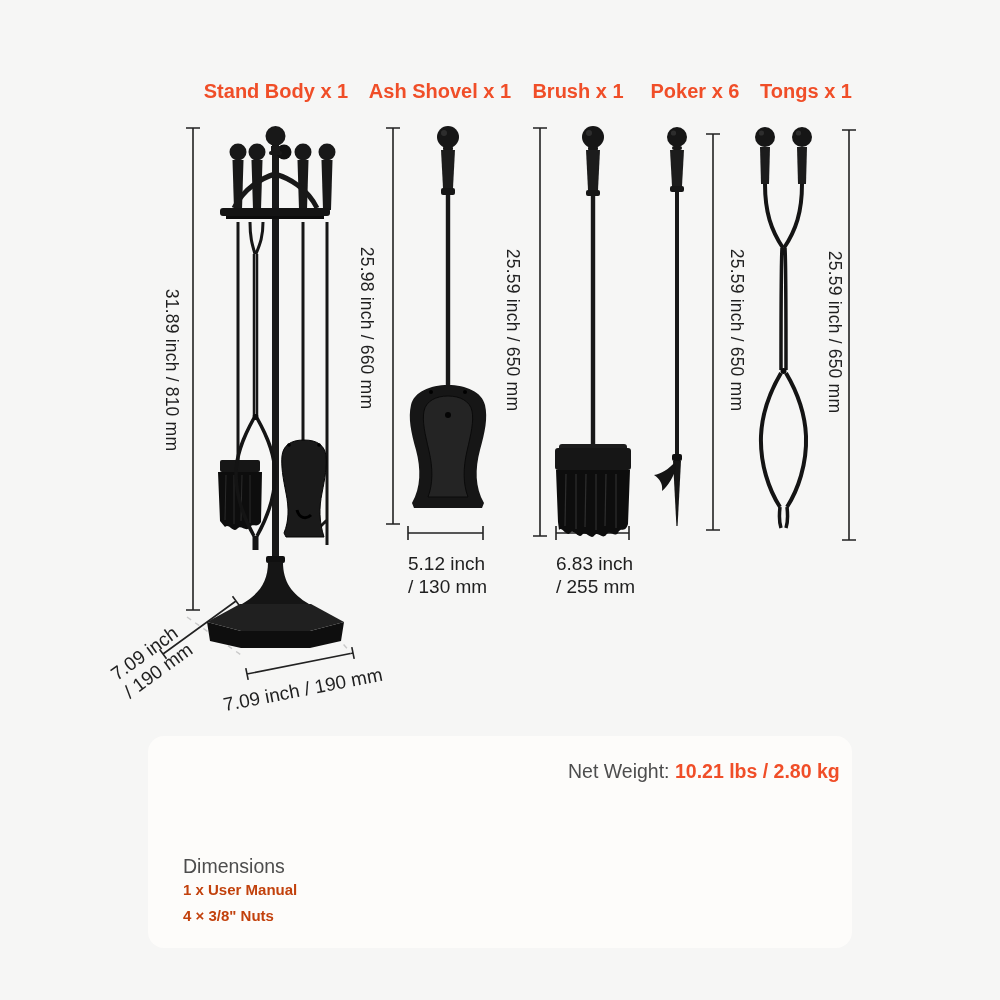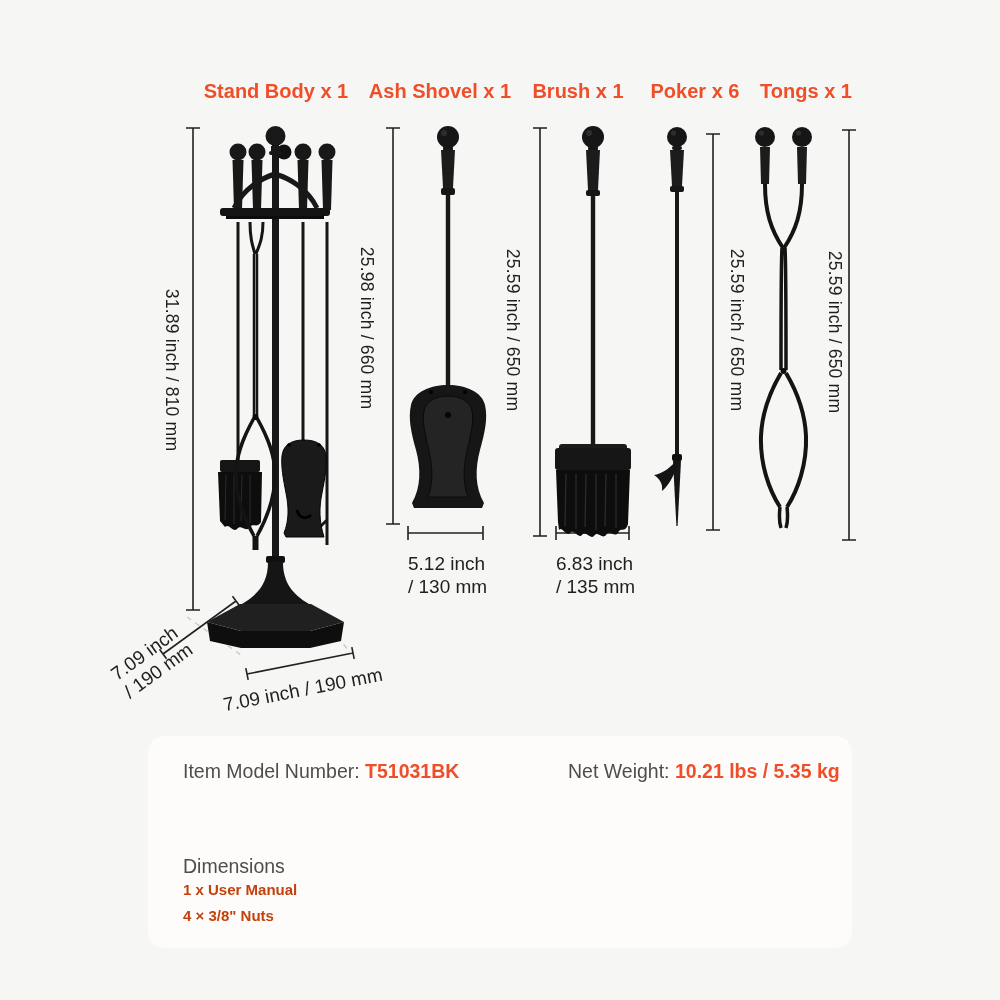--- a/index.html
+++ b/index.html
@@ -182,36 +182,32 @@
   <div class="dim-v" style="left:512px;top:330px">25.59 inch / 650 mm</div>
   <div class="dim-v" style="left:736px;top:330px">25.59 inch / 650 mm</div>
   <div class="dim-v" style="left:834px;top:332px">25.59 inch / 650 mm</div>
 
   <div class="dim-h" style="left:408px;top:552px">
     <div>5.12 inch</div>
     <div>/ 130 mm</div>
   </div>
   <div class="dim-h" style="left:556px;top:552px">
     <div>6.83 inch</div>
-    <div>/ 135 mm</div>
+    <div>/ 255 mm</div>
   </div>
 
   <div class="dim-rot2" style="left:152px;top:662px">
     <div>7.09 inch</div>
     <div>/ 190 mm</div>
   </div>
   <div class="dim-rot1" style="left:303px;top:690px">7.09 inch / 190 mm</div>
 
   <div class="spec-card">
-    <div class="spec-item" style="left:35px;top:24px">
-      <span class="spec-label">Item Model Number:</span>
-      <span class="spec-value">T51031BK</span>
-    </div>
     <div class="spec-item" style="left:420px;top:24px">
       <span class="spec-label">Net Weight:</span>
-      <span class="spec-value">10.21 lbs / 5.35 kg</span>
+      <span class="spec-value">10.21 lbs / 2.80 kg</span>
     </div>
     <div class="spec-item spec-label" style="left:35px;top:119px">Dimensions</div>
     <div class="acc-line" style="left:35px;top:145px">1 x User Manual</div>
     <div class="acc-line" style="left:35px;top:171px">4 × 3/8" Nuts</div>
   </div>
 
 </div>
 
 </body></html>

